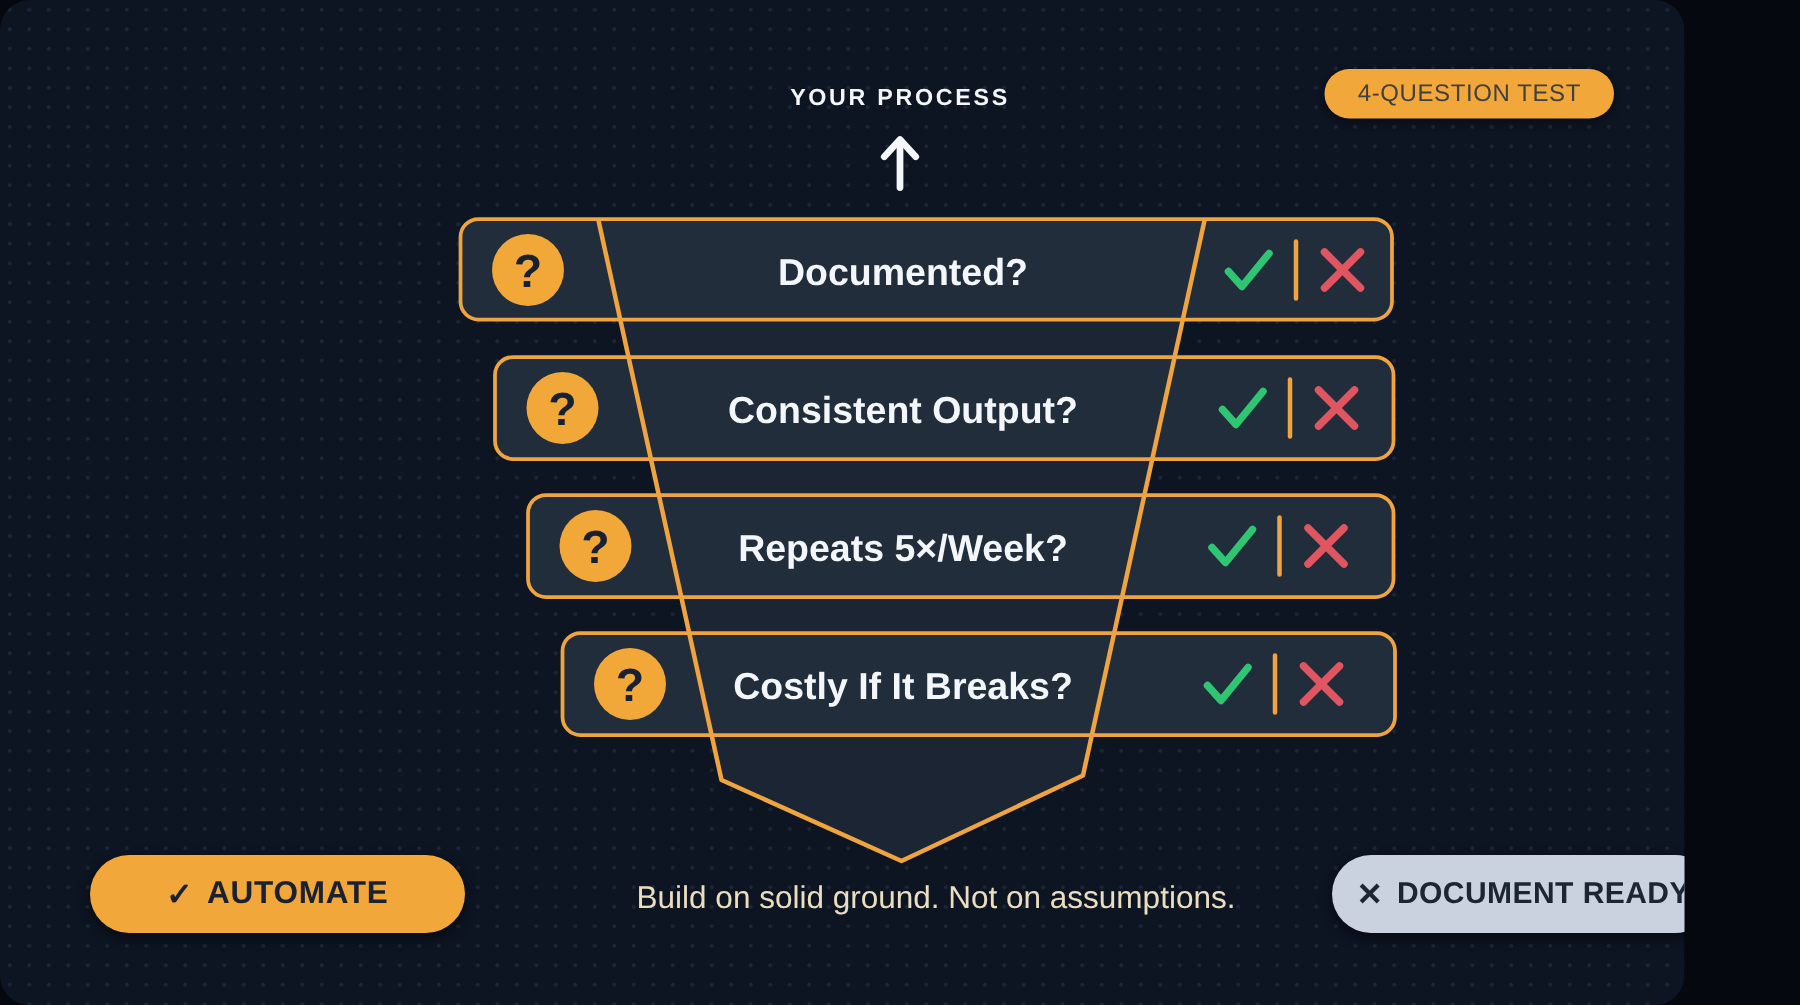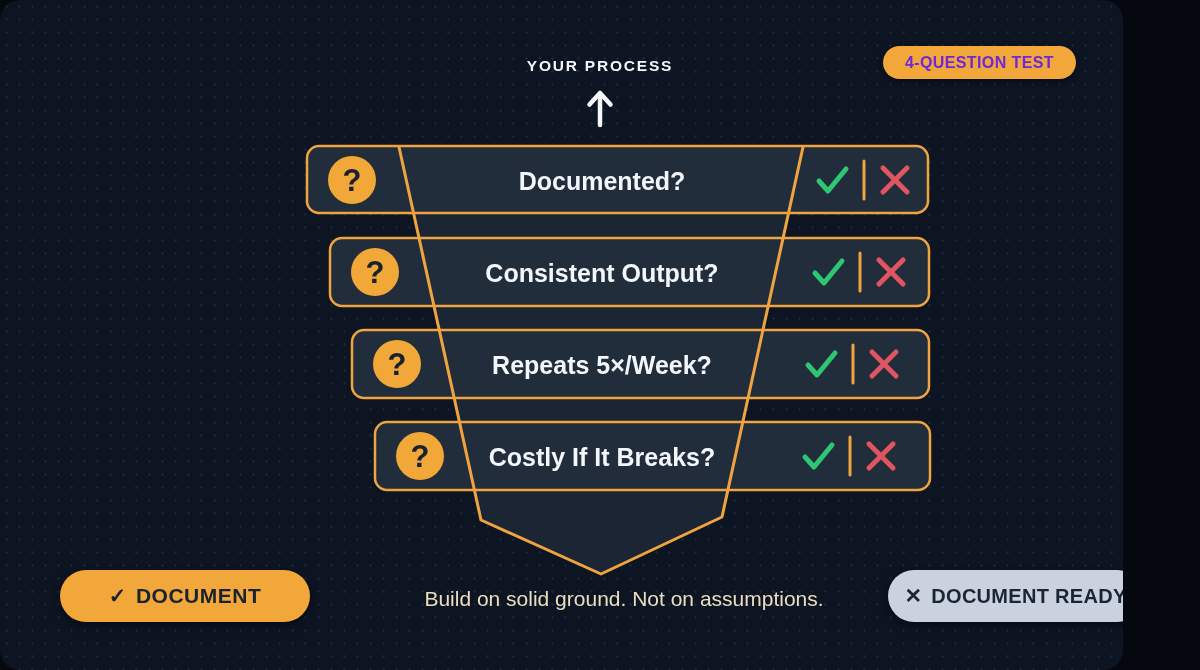--- a/index.html
+++ b/index.html
@@ -9,22 +9,22 @@
     background-color:#0D1422;border-radius:20px;
     background-image:radial-gradient(#1C2637 1.3px, rgba(0,0,0,0) 1.4px);
     background-size:13px 13px;
   }
   .process-label{
     position:absolute;top:57px;left:0;width:1200px;text-align:center;
     color:#F4F6F9;font-size:15.5px;font-weight:bold;letter-spacing:1.8px;
   }
   .badge{
     position:absolute;top:46px;right:47px;height:33px;line-height:33px;
-    padding:0 22px;border-radius:17px;background:#F2A73A;color:#6d28d9;
-    font-size:16px;font-weight:bold;letter-spacing:0.4px;
+    padding:0 22px;border-radius:17px;background:#F2A73A;color:#404040;
+    font-size:16px;font-weight:normal;letter-spacing:0.4px;
     box-shadow:0 2px 6px rgba(0,0,0,0.45);
   }
   svg.diagram{position:absolute;left:0;top:0;}
   .q-label{font-size:25px;font-weight:bold;fill:#F3F6FA;}
   .q-mark{font-size:31px;font-weight:bold;fill:#17212F;}
   .outcome-label{
     position:absolute;top:544px;text-align:center;
     font-size:18px;font-weight:bold;letter-spacing:1.4px;margin-top:24px;
   }
   .ready-label{left:60px;width:250px;color:#F0A43F;}
@@ -112,21 +112,21 @@
       </g>
     </g>
 
     <path d="M 399 147 L 481 520 L 601 574 L 722 517 L 803 147" fill="none" stroke="#F0A43F" stroke-width="3" stroke-linecap="round" stroke-linejoin="round"></path>
   </svg>
 
   <div class="outcome-label ready-label">READY</div>
 
   <div class="pill-button automate">
     <span class="pill-icon">✓</span>
-    <span>DOCUMENT</span>
+    <span>AUTOMATE</span>
   </div>
 
   <div class="pill-button document-first">
     <span class="pill-icon">✕</span>
     <span>DOCUMENT READY</span>
   </div>
 
   <div class="tagline">Build on solid ground. Not on assumptions.</div>
 
 </div>

